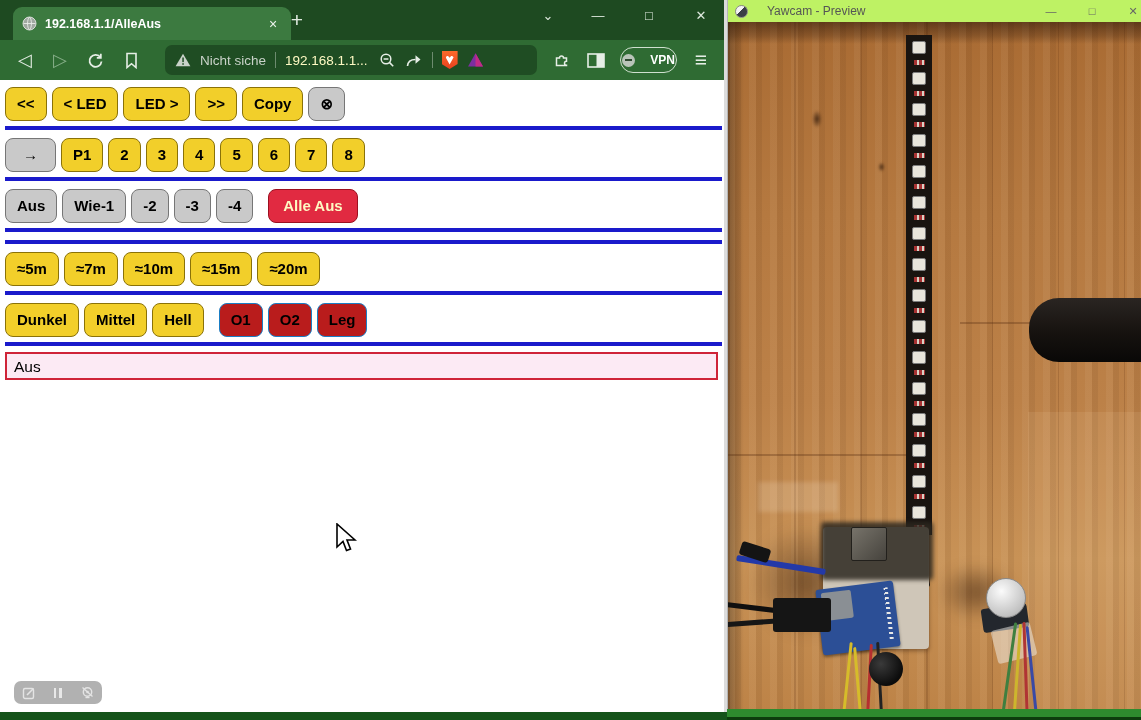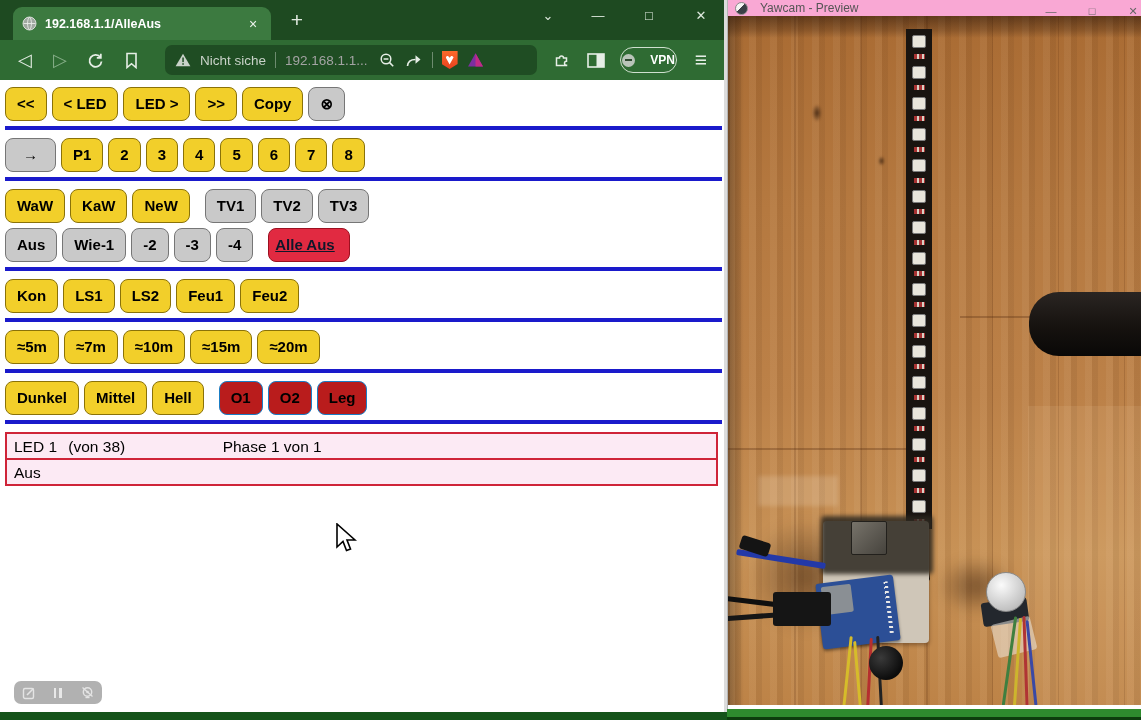--- a/index.html
+++ b/index.html
@@ -2,53 +2,53 @@
 <html><head>
 <meta charset="utf-8">
 <style>
   * { box-sizing:border-box; margin:0; padding:0; }
   html,body { width:1141px; height:720px; }
   body { position:relative; background:#dcdcdc; font-family:"Liberation Sans", sans-serif; overflow:hidden; }
 
   
   .browser { position:absolute; left:0; top:0; width:724px; height:712px; background:#fff; }
   .tabbar { position:relative; height:40px; background:#1e4a21; }
-  .tab { position:absolute; left:13px; top:7px; width:258px; height:33px; background:#3c7a40;
+  .tab { position:absolute; left:13px; top:7px; width:278px; height:33px; background:#3c7a40;
          border-radius:9px 9px 0 0; display:flex; align-items:center; padding:0 9px; gap:8px; }
   .tab-title { color:#fff; font-size:12.5px; font-weight:bold; flex:1; white-space:nowrap; overflow:hidden; }
   .tab-close { color:#eef4ee; font-size:14px; width:18px; height:18px; display:flex; align-items:center; justify-content:center; border-radius:50%; }
   .newtab { position:absolute; left:283px; top:6px; color:#dfe9df; font-size:21px; font-weight:300;
             width:28px; height:28px; display:flex; align-items:center; justify-content:center; }
   .winctl { position:absolute; top:2px; color:#dfe9df; font-size:13px; width:38px; height:26px;
             display:flex; align-items:center; justify-content:center; }
 
   .toolbar { position:relative; height:40px; background:#2f6b33; }
   .tico { position:absolute; top:3px; width:34px; height:34px; display:flex; align-items:center;
           justify-content:center; color:#e6eee6; font-size:18px; }
   .addr { position:absolute; left:165px; top:5px; width:372px; height:30px; background:#1f4d23;
           border-radius:7px; display:flex; align-items:center; padding:0 10px; gap:9px; }
   .sec-text { color:#c9d2c9; font-size:13.5px; white-space:nowrap; overflow:hidden; max-width:92px; }
   .vsep { width:1px; height:16px; background:rgba(255,255,255,.35); }
-  .url { color:#a3a3a3; font-size:13.5px; white-space:nowrap; }
+  .url { color:#fef9c3; font-size:13.5px; white-space:nowrap; }
   .shield { width:16px; height:18px; background:linear-gradient(180deg,#fb6a2b,#e8401e);
             clip-path:polygon(0 0,100% 0,100% 72%,50% 100%,0 72%); display:flex; align-items:center; justify-content:center; }
   .shield .lion { width:8px; height:9px; background:#fff; clip-path:polygon(50% 100%,0 20%,25% 0,50% 25%,75% 0,100% 20%); }
   .vpn { position:absolute; left:620px; top:7px; width:57px; height:26px; border:1.5px solid #cfe0cf;
          border-radius:13px; display:flex; align-items:center; justify-content:center; gap:15px; }
   .vpn-dot { width:13px; height:13px; border-radius:50%; background:#b9c4b9; position:relative; }
   .vpn-dot::after { content:""; position:absolute; left:3px; top:5.5px; width:7px; height:2px; background:#2f4a31; }
   .vpn-label { color:#fff; font-size:12px; font-weight:bold; }
 
   
   .page { position:absolute; left:0; top:80px; width:724px; height:632px; background:#fff; padding:7px 2px 0 5px; }
   .row { display:flex; gap:5px; margin-bottom:5px; align-items:flex-start; }
   .btn { background:#f2cf2a; border:1px solid #8a7208; border-radius:8px; font-weight:bold; font-size:15px;
          padding:7px 11px; color:#000; font-family:inherit; min-width:32px; line-height:1.2; cursor:pointer; }
   .btn.gray { background:#c9c9c9; border-color:#767676; }
-  .btn.red  { background:#e12a41; border-color:#9c1020; color:#0f172a; padding-left:6px; padding-right:14px;text-decoration:underline; }
+  .btn.red  { background:#e12a41; border-color:#9c1020; color:#fef9c3; padding-left:14px; padding-right:14px; }
   .btn.blue { background:#b91c1c; border-color:#1a7ec5; }
   .btn.wide { padding-left:17px; padding-right:17px; }
   .btn.gap  { margin-left:10px; }
   .sep { height:4px; background:#1a1acb; margin:3px 0 8px 0; width:717px; }
 
   .statusbox { width:713px; border:2px solid #cf2438; background:#fceaf4; font-size:15.5px;
                color:#000; padding:4px 7px; height:28px; white-space:nowrap; overflow:hidden; }
   .statusbox.second { margin-top:-2px; }
   .st-led { display:inline-block; min-width:50px; }
   .st-count { display:inline-block; min-width:150px; }
@@ -60,22 +60,22 @@
   .pausebars { display:flex; gap:3px; }
   .pausebars i { width:2.5px; height:10px; background:#e8e8e8; }
 
   
   .strip-l { position:absolute; left:0; top:712px; width:727px; height:8px; background:#15531a; z-index:4; }
   .strip-r { position:absolute; left:727px; top:709px; width:414px; height:11px;
              background:linear-gradient(180deg,#2e8b2e 0 8px,#0d3d0d 8px); z-index:4; }
 
   
   .yawcam { position:absolute; left:727px; top:0; width:414px; height:711px; background:#fff; border-left:1px solid #b5b5b5; }
-  .yaw-title { height:16px; background:#f9a8d4; display:flex; align-items:center; font-size:12px;
-               color:#555; padding:0 7px; gap:12px; position:relative; }
+  .yaw-title { height:22px; background:#bef264; display:flex; align-items:center; font-size:12px;
+               color:#555; padding:0 7px; gap:19px; position:relative; }
   .yaw-ico { width:13px; height:13px; border-radius:50%; background:linear-gradient(135deg,#f4f4f4 42%,#3a3f46 42%); border:1px solid #888; }
   .yaw-ctl { position:absolute; top:0; width:30px; height:22px; display:flex; align-items:center; justify-content:center; color:#666; font-size:11px; }
 
   .yaw-body { position:relative; width:100%; height:689px; overflow:hidden;
     background:
       linear-gradient(180deg, rgba(40,20,8,.55) 0, rgba(40,20,8,.25) 14px, rgba(0,0,0,0) 22px),
       linear-gradient(90deg, rgba(0,0,0,.30), rgba(0,0,0,0) 16px),
       repeating-linear-gradient(90deg, rgba(90,45,15,.20) 0 1.5px, rgba(0,0,0,0) 1.5px 66px),
       repeating-linear-gradient(90deg, rgba(255,240,220,.06) 0 7px, rgba(60,30,10,.08) 7px 13px, rgba(255,255,255,0) 13px 21px),
       linear-gradient(180deg, #a96b33 0%, #b57940 28%, #bc8148 55%, #c89256 78%, #bd8347 100%);
@@ -211,67 +211,47 @@
         <button class="btn">2</button>
         <button class="btn">3</button>
         <button class="btn">4</button>
         <button class="btn">5</button>
         <button class="btn">6</button>
         <button class="btn">7</button>
         <button class="btn">8</button>
       </div>
     <div class="sep"></div>
     <div class="row">
-        <button class="btn">WaW</button>
-        <button class="btn">KaW</button>
-        <button class="btn">NeW</button>
-        <button class="btn gray gap">TV1</button>
-        <button class="btn gray">TV2</button>
-        <button class="btn gray">TV3</button>
-      </div>
-    <div class="row">
         <button class="btn gray">Aus</button>
         <button class="btn gray">Wie-1</button>
         <button class="btn gray">-2</button>
         <button class="btn gray">-3</button>
         <button class="btn gray">-4</button>
         <button class="btn red gap">Alle Aus</button>
       </div>
     <div class="sep"></div>
-    <div class="row">
-        <button class="btn">Kon</button>
-        <button class="btn">LS1</button>
-        <button class="btn">LS2</button>
-        <button class="btn">Feu1</button>
-        <button class="btn">Feu2</button>
-      </div>
     <div class="sep"></div>
     <div class="row">
         <button class="btn">≈5m</button>
         <button class="btn">≈7m</button>
         <button class="btn">≈10m</button>
         <button class="btn">≈15m</button>
         <button class="btn">≈20m</button>
       </div>
     <div class="sep"></div>
     <div class="row">
         <button class="btn">Dunkel</button>
         <button class="btn">Mittel</button>
         <button class="btn">Hell</button>
         <button class="btn blue gap">O1</button>
         <button class="btn blue">O2</button>
         <button class="btn blue">Leg</button>
       </div>
     <div class="sep"></div>
 
-    <div class="statusbox">
-      <span class="st-led">LED 1</span>
-      <span class="st-count">(von 38)</span>
-      <span>Phase 1 von 1</span>
-    </div>
     <div class="statusbox second">
       <span>Aus</span>
     </div>
   </div>
 </div>
 
 <div class="recbar">
   <span class="recico">
     <svg width="14" height="14" viewBox="0 0 14 14">
         <rect x="1.5" y="2.5" width="10" height="10" rx="1.5" fill="none" stroke="#e4e4e4" stroke-width="1.4"></rect>

